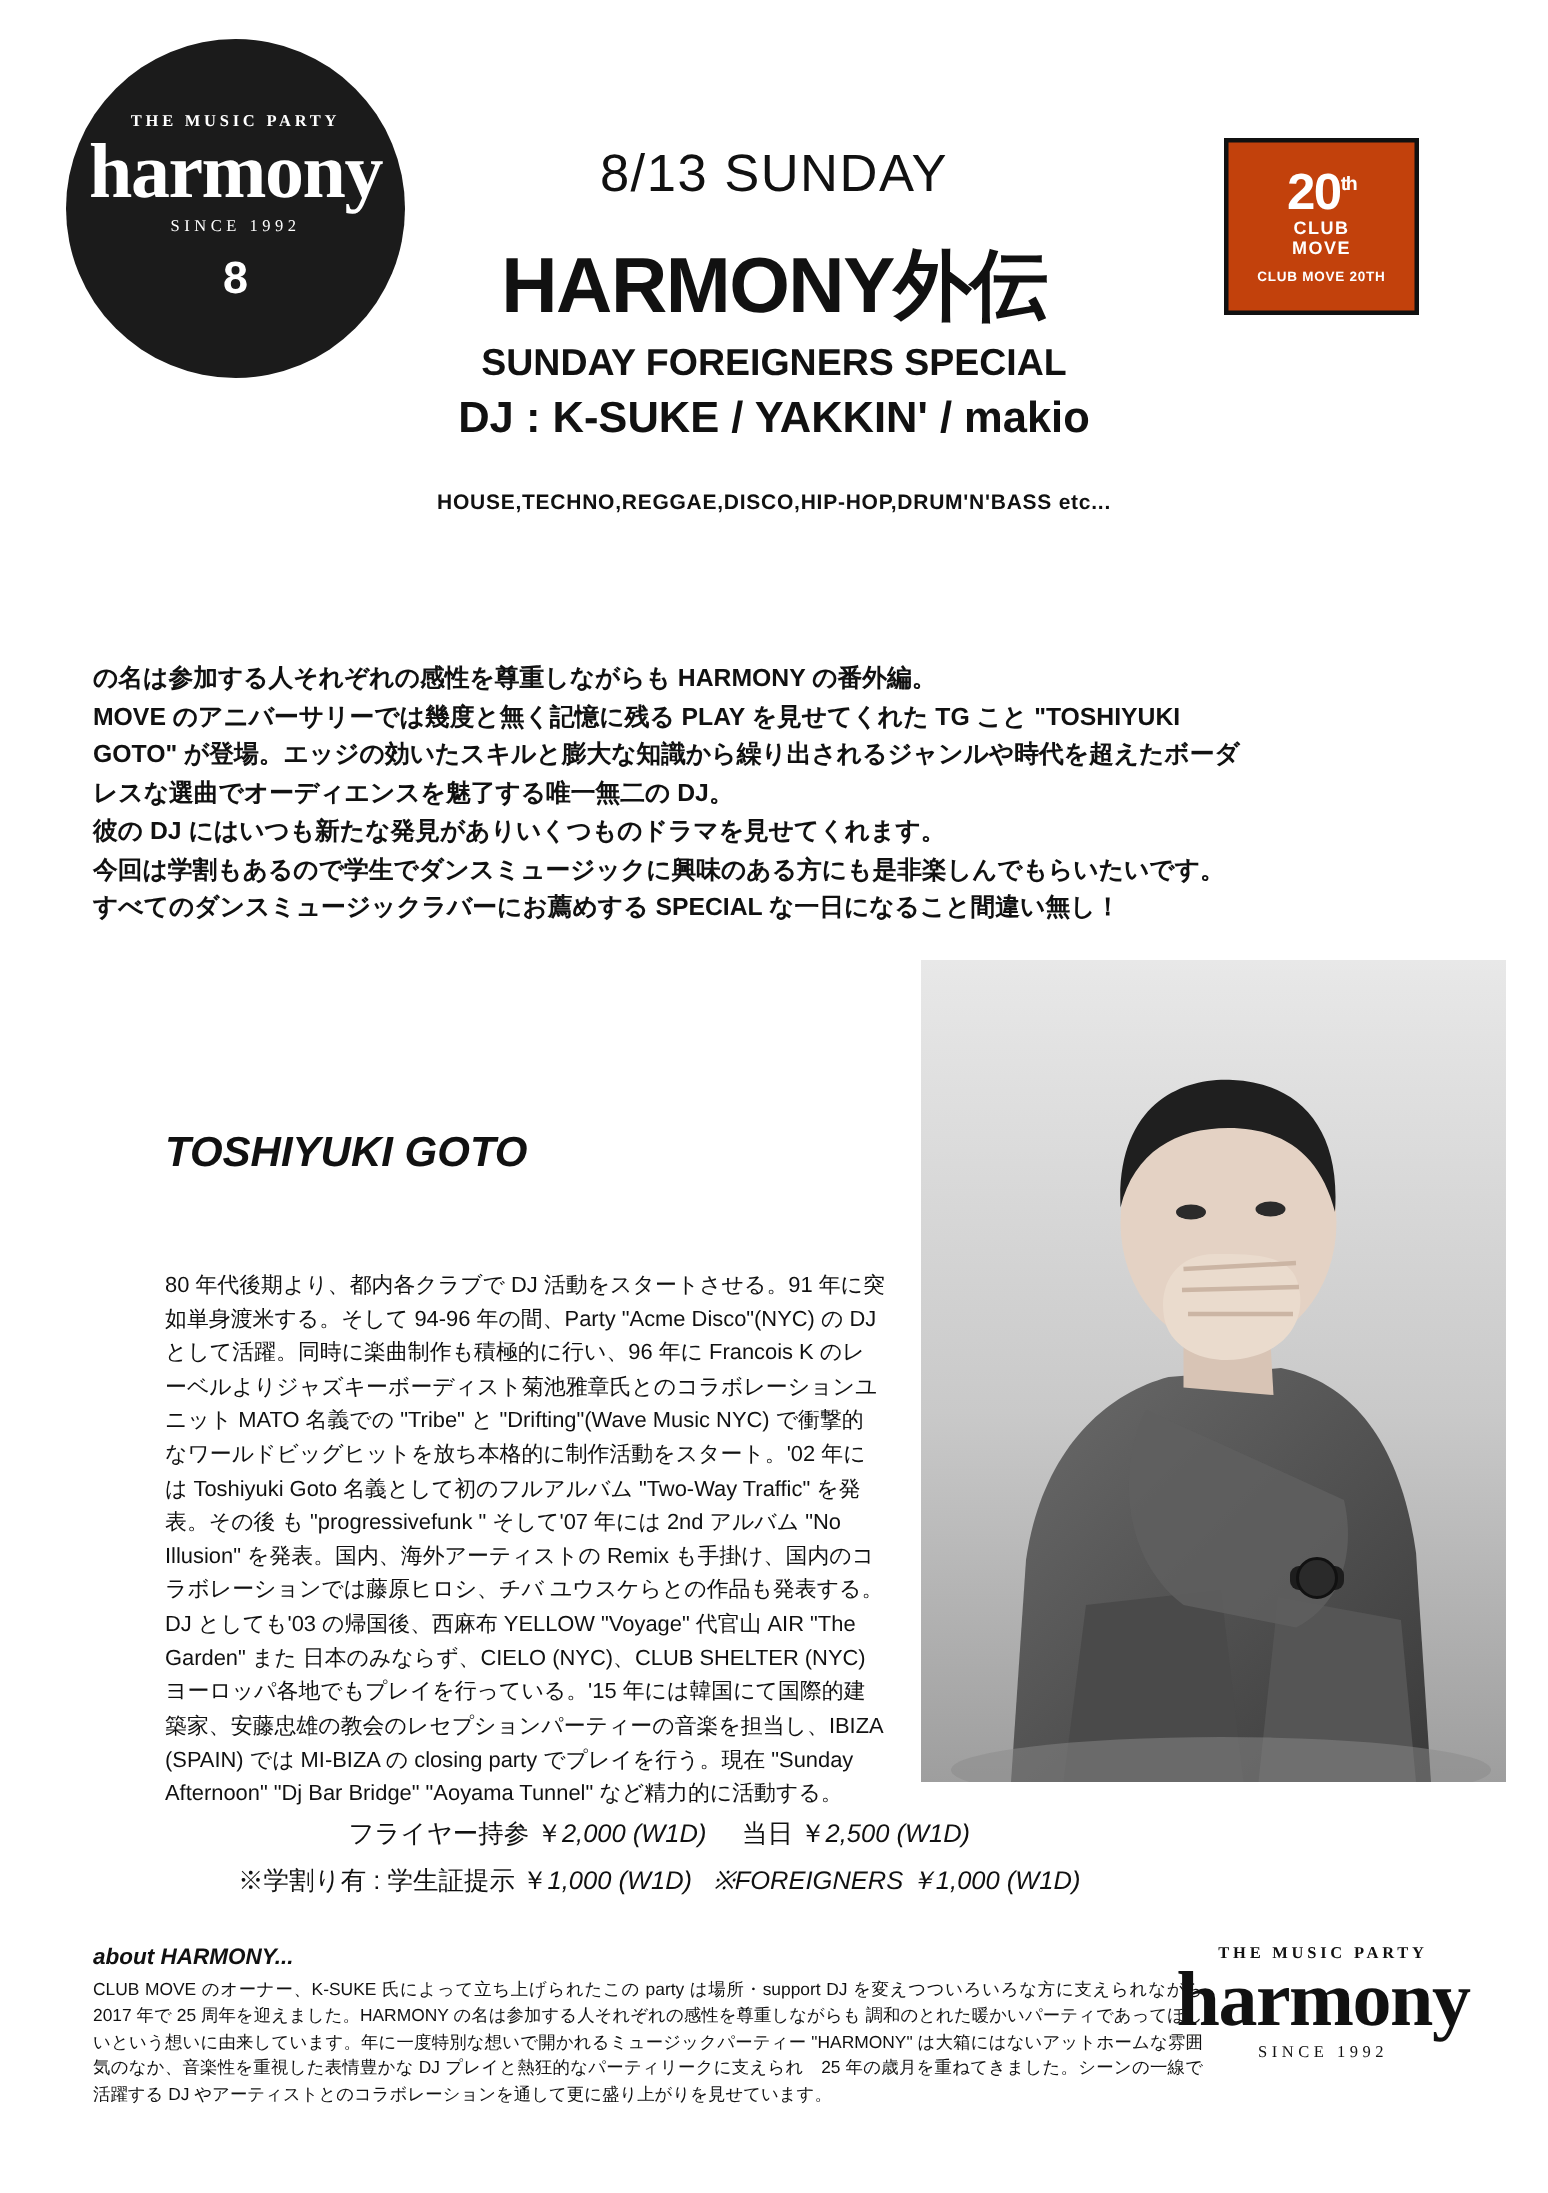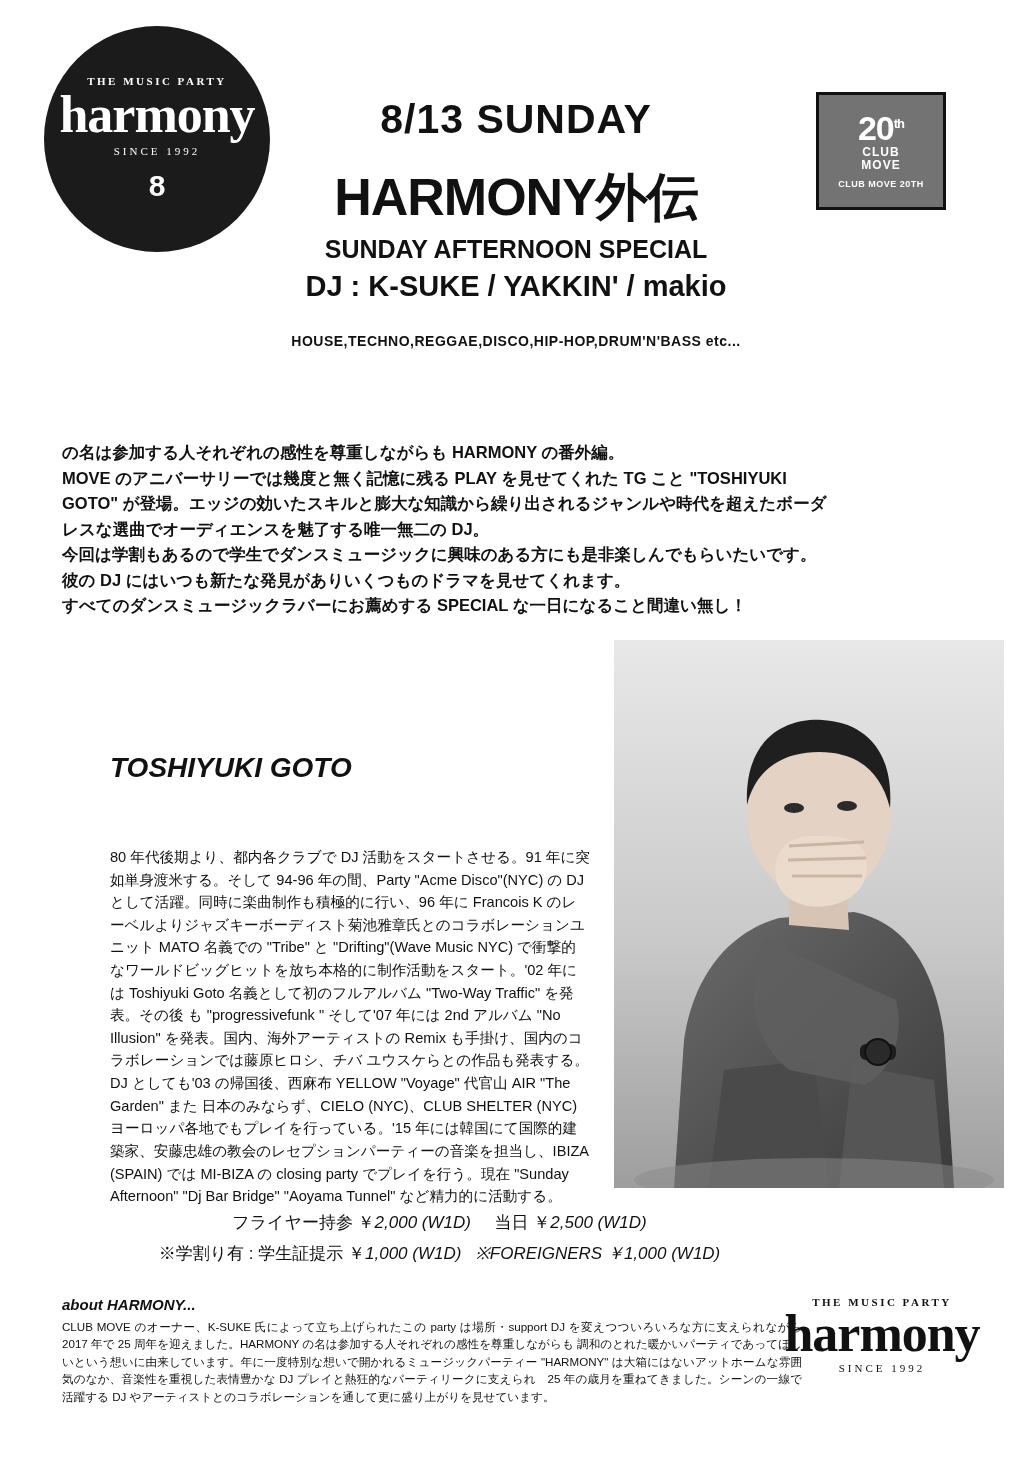--- a/index.html
+++ b/index.html
@@ -32,33 +32,33 @@
     font-size:11px; letter-spacing:3px; margin-top:4px;
     font-family:"Liberation Serif", serif;
   }
   .logo-circle .lc-num{
     font-size:30px; font-weight:bold; margin-top:12px;
   }
 
   
   .move-badge{
     position:absolute; right:86px; top:92px;
-    width:124px; height:112px; background:#737373; color:#fff;
+    width:124px; height:112px; background:#c2410c; color:#fff;
     border:3px solid #111;
     display:flex; flex-direction:column; align-items:center; justify-content:center;
     text-align:center;
   }
   .move-badge .mb-20{ font-size:34px; font-weight:bold; line-height:.9; letter-spacing:-1px;}
   .move-badge .mb-th{ font-size:13px; vertical-align:super;}
   .move-badge .mb-club{ font-size:12px; font-weight:bold; letter-spacing:1px; line-height:1.15; margin-top:2px;}
   .move-badge .mb-foot{ font-size:9px; font-weight:bold; letter-spacing:.5px; margin-top:6px;}
 
   
   .head{ position:absolute; left:0; top:96px; width:1032px; text-align:center; }
-  .head .date{ font-size:41px; font-weight:bold; letter-spacing:1px; }
+  .head .date{ font-size:35px; font-weight:normal; letter-spacing:1px; }
   .head .title{ font-size:52px; font-weight:bold; letter-spacing:-1px; margin-top:20px; }
   .head .subtitle{ font-size:25px; font-weight:bold; letter-spacing:0px; margin-top:2px;}
   .head .times{ font-size:25px; font-weight:bold; letter-spacing:1px; margin-top:10px;}
   .head .times span{ margin:0 16px;}
   .head .guest{ font-size:29px; font-weight:bold; margin-top:10px;}
   .head .guest .gname{ font-size:45px; letter-spacing:-1px;}
   .head .djs{ font-size:29px; font-weight:bold; margin-top:6px;}
   .head .genres{ font-size:14px; font-weight:bold; letter-spacing:.5px; margin-top:30px;}
 
   
@@ -128,32 +128,32 @@
       <span>20</span><span class="mb-th">th</span>
     </div>
     <div class="mb-club" style="white-space:pre-line"><span>CLUB
 MOVE</span></div>
     <div class="mb-foot">CLUB MOVE 20TH</div>
   </div>
 
   <div class="head">
     <div class="date">8/13 SUNDAY</div>
     <div class="title">HARMONY外伝</div>
-    <div class="subtitle">SUNDAY AFTERNOON SPECIAL</div>
+    <div class="subtitle">SUNDAY FOREIGNERS SPECIAL</div>
     <div class="djs">DJ : K-SUKE / YAKKIN' / makio</div>
     <div class="genres">HOUSE,TECHNO,REGGAE,DISCO,HIP-HOP,DRUM'N'BASS etc...</div>
   </div>
 
   <div class="intro">
     <div>の名は参加する人それぞれの感性を尊重しながらも HARMONY の番外編。</div>
     <div>MOVE のアニバーサリーでは幾度と無く記憶に残る PLAY を見せてくれた TG こと "TOSHIYUKI</div>
     <div>GOTO" が登場。エッジの効いたスキルと膨大な知識から繰り出されるジャンルや時代を超えたボーダ</div>
     <div>レスな選曲でオーディエンスを魅了する唯一無二の DJ。</div>
+    <div>彼の DJ にはいつも新たな発見がありいくつものドラマを見せてくれます。</div>
     <div>今回は学割もあるので学生でダンスミュージックに興味のある方にも是非楽しんでもらいたいです。</div>
-    <div>彼の DJ にはいつも新たな発見がありいくつものドラマを見せてくれます。</div>
     <div>すべてのダンスミュージックラバーにお薦めする SPECIAL な一日になること間違い無し！</div>
   </div>
 
   <div class="photo">
     <svg width="390" height="548" viewBox="0 0 390 548">
       <defs>
         <linearGradient id="bg" x1="0" y1="0" x2="0" y2="1">
           <stop offset="0%" stop-color="#e8e8e8"></stop>
           <stop offset="55%" stop-color="#c9c9c9"></stop>
           <stop offset="100%" stop-color="#9e9e9e"></stop>

